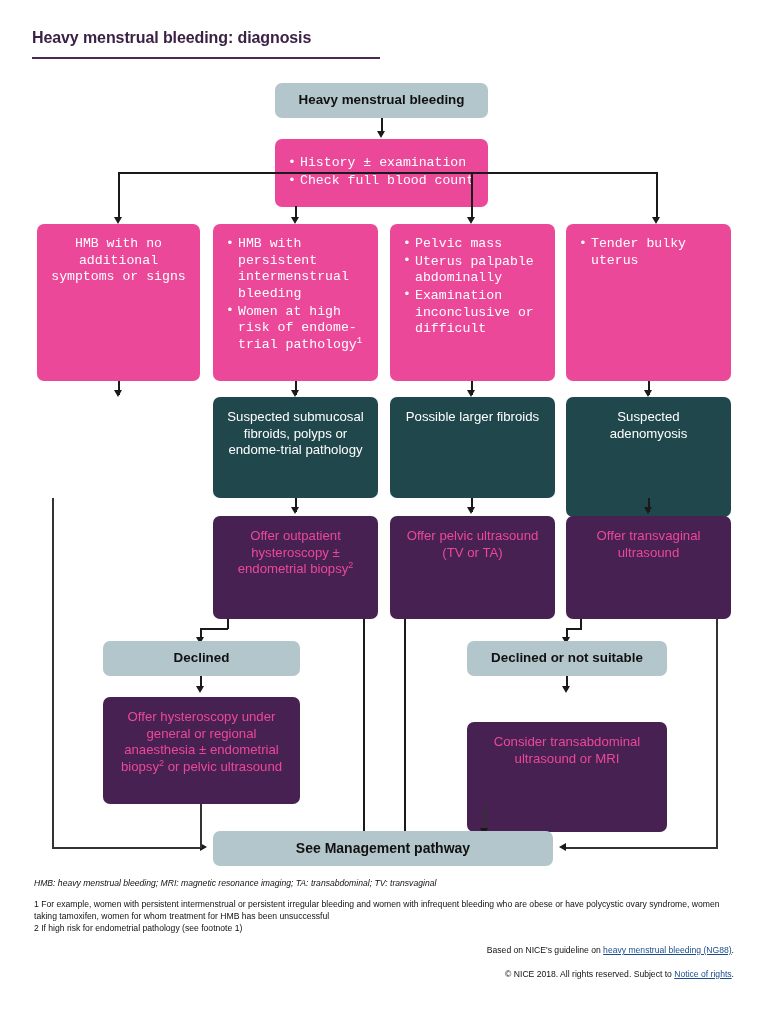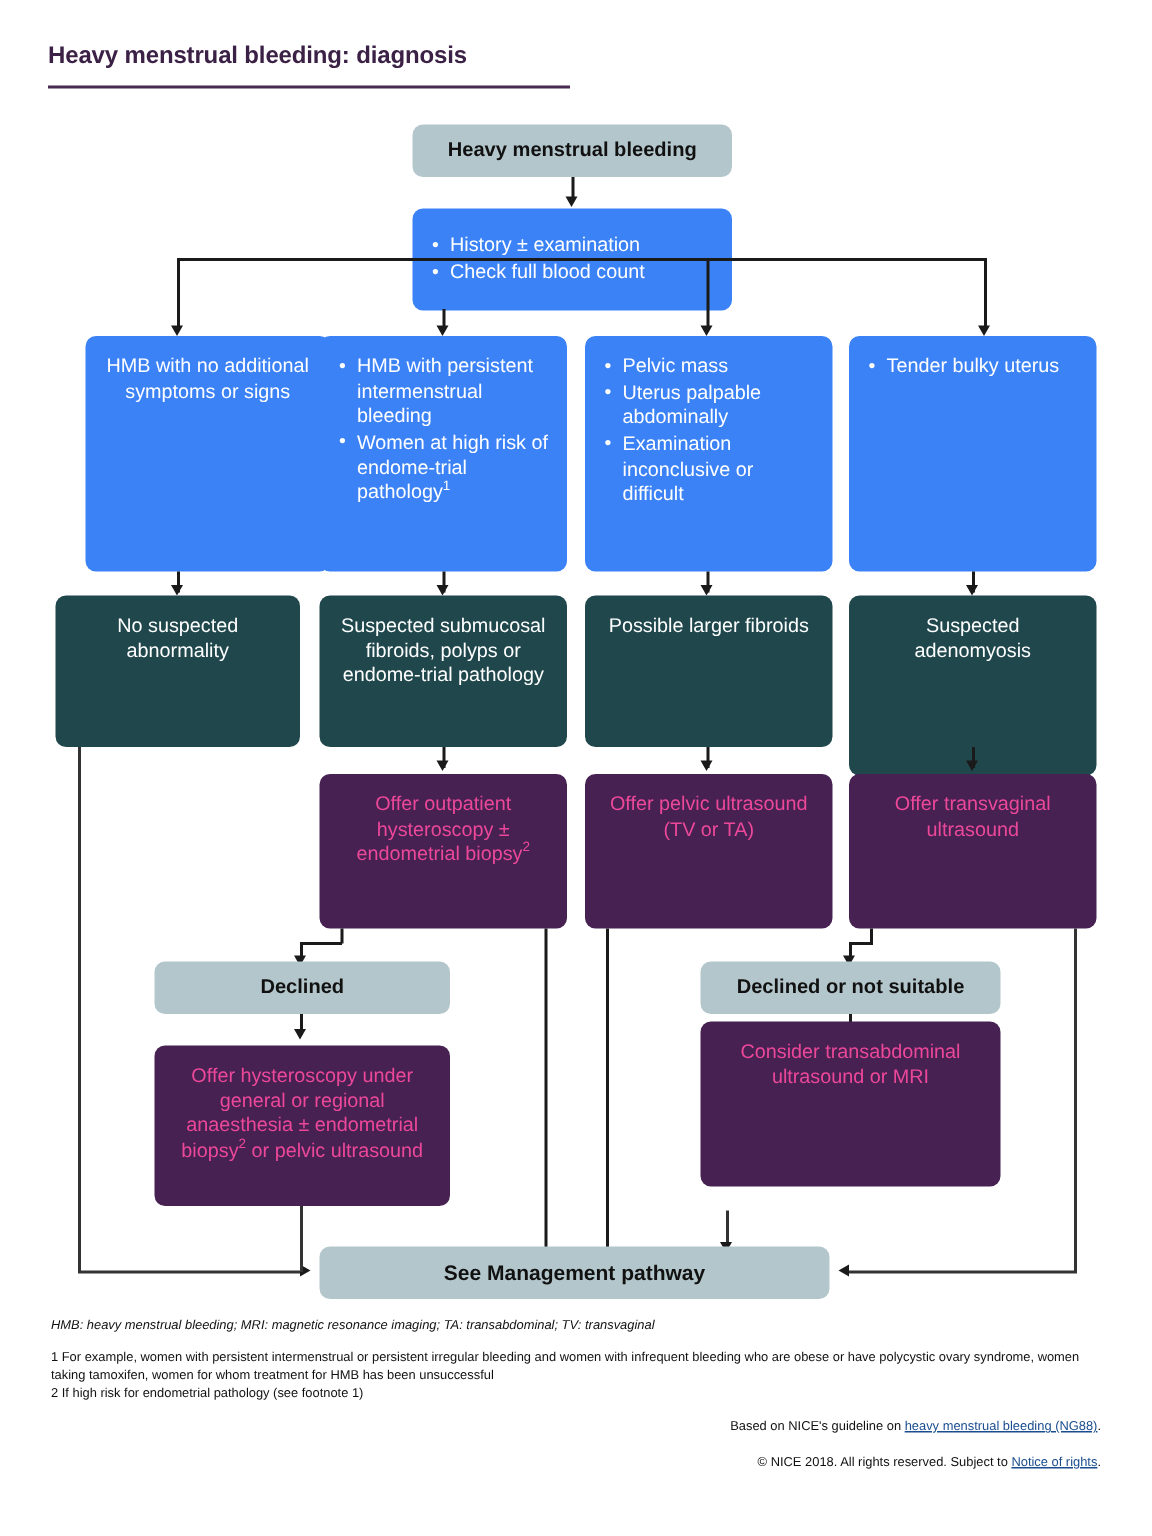--- a/index.html
+++ b/index.html
@@ -28,21 +28,21 @@
     display: flex;
     flex-direction: column;
     justify-content: flex-start;
     padding: 9px 11px;
     line-height: 1.26;
   }
   .box.center { align-items: center; text-align: center; }
   .box.vcenter { justify-content: center; }
 
   .light  { background: #b3c6cb; color: #111111; font-weight: bold; }
-  .teal   { background: #3b82f6; color: #ffffff; }
+  .teal   { background: #ec4899; color: #ffffff; font-family: Liberation Mono, monospace; }
   .dteal  { background: #1f474c; color: #ffffff; }
   .purple { background: #472152; color: #ec4899; }
 
   .box .t { font-size: 13.2px; }
   .light .t { font-size: 13.4px; }
 
   
   ul.blist { list-style: none; width: 100%; }
   ul.blist li {
     position: relative; padding-left: 14px; font-size: 13.2px;
@@ -141,21 +141,21 @@
 
   <div class="ln vline" style="left:295px; top:206px; height:14px;"></div>
   <div class="arr-down" style="left:291px; top:217px;"></div>
 
   <div class="ln vline" style="left:471px; top:172px; height:48px;"></div>
   <div class="arr-down" style="left:467px; top:217px;"></div>
 
   <div class="ln vline" style="left:656px; top:172px; height:48px;"></div>
   <div class="arr-down" style="left:652px; top:217px;"></div>
 
-  <div class="box teal center" style="left:37px; top:224px; width:163px; height:157px; padding-top:12px;margin-left:20px;">
+  <div class="box teal center" style="left:37px; top:224px; width:163px; height:157px; padding-top:12px;">
     <span class="t">HMB with no additional symptoms or signs</span>
   </div>
 
   <div class="box teal" style="left:213px; top:224px; width:165px; height:157px; padding-top:12px;">
     <ul class="blist">
       <li>HMB with persistent intermenstrual bleeding</li>
       <li><span>Women at high risk of endome-trial pathology</span><sup>1</sup></li>
     </ul>
   </div>
 
@@ -178,23 +178,20 @@
 
   <div class="ln vline" style="left:295px; top:381px; height:14px;"></div>
   <div class="arr-down" style="left:291px; top:390px;"></div>
 
   <div class="ln vline" style="left:471px; top:381px; height:14px;"></div>
   <div class="arr-down" style="left:467px; top:390px;"></div>
 
   <div class="ln vline" style="left:648px; top:381px; height:14px;"></div>
   <div class="arr-down" style="left:644px; top:390px;"></div>
 
-  <div class="box dteal center" style="left:37px; top:397px; width:163px; height:101px; padding-top:12px;">
-    <span class="t">No suspected abnormality</span>
-  </div>
 
   <div class="box dteal center" style="left:213px; top:397px; width:165px; height:101px; padding-top:12px;">
     <span class="t">Suspected submucosal fibroids, polyps or endome-trial pathology</span>
   </div>
 
   <div class="box dteal center" style="left:390px; top:397px; width:165px; height:101px; padding-top:12px;">
     <span class="t">Possible larger fibroids</span>
   </div>
 
   <div class="box dteal center" style="left:566px; top:397px; width:165px; height:120px; padding-top:12px;">
@@ -257,21 +254,21 @@
   <div class="ln vline" style="left:200px; top:676px; height:14px;"></div>
   <div class="arr-down" style="left:196px; top:686px;"></div>
 
   <div class="ln vline" style="left:566px; top:676px; height:14px;"></div>
   <div class="arr-down" style="left:562px; top:686px;"></div>
 
   <div class="box purple center" style="left:103px; top:697px; width:197px; height:107px; padding-top:12px;">
     <span class="t"><span>Offer hysteroscopy under general or regional anaesthesia ± endometrial biopsy</span><sup>2</sup><span> or pelvic ultrasound</span></span>
   </div>
 
-  <div class="box purple center" style="left:467px; top:681px; width:200px; height:110px; padding-top:12px;">
+  <div class="box purple center" style="left:467px; top:722px; width:200px; height:110px; padding-top:12px;">
     <span class="t">Consider transabdominal ultrasound or MRI</span>
   </div>
 
   <div class="ln vline thin" style="left:484px; top:807px; height:26px;"></div>
   <div class="arr-down" style="left:480px; top:828px;"></div>
 
   <div class="ln vline thin" style="left:200px; top:804px; height:44px;"></div>
 
   <div class="box light center vcenter" style="left:213px; top:831px; width:340px; height:35px;">
     <span class="t" style="font-size:14px;">See Management pathway</span>

